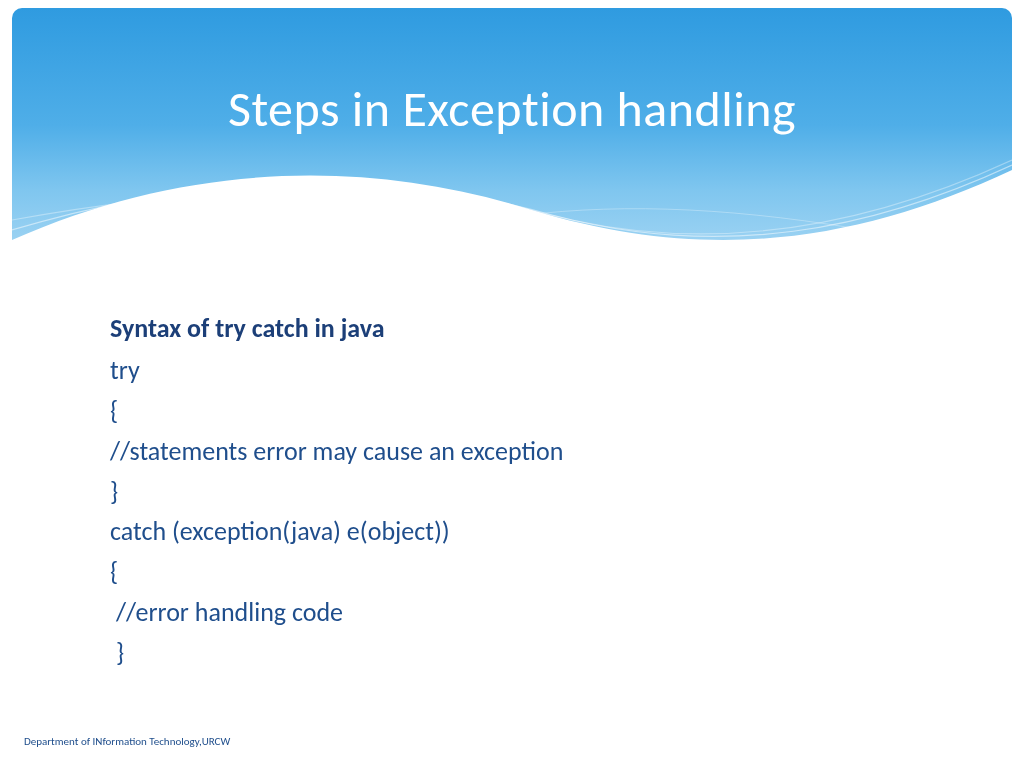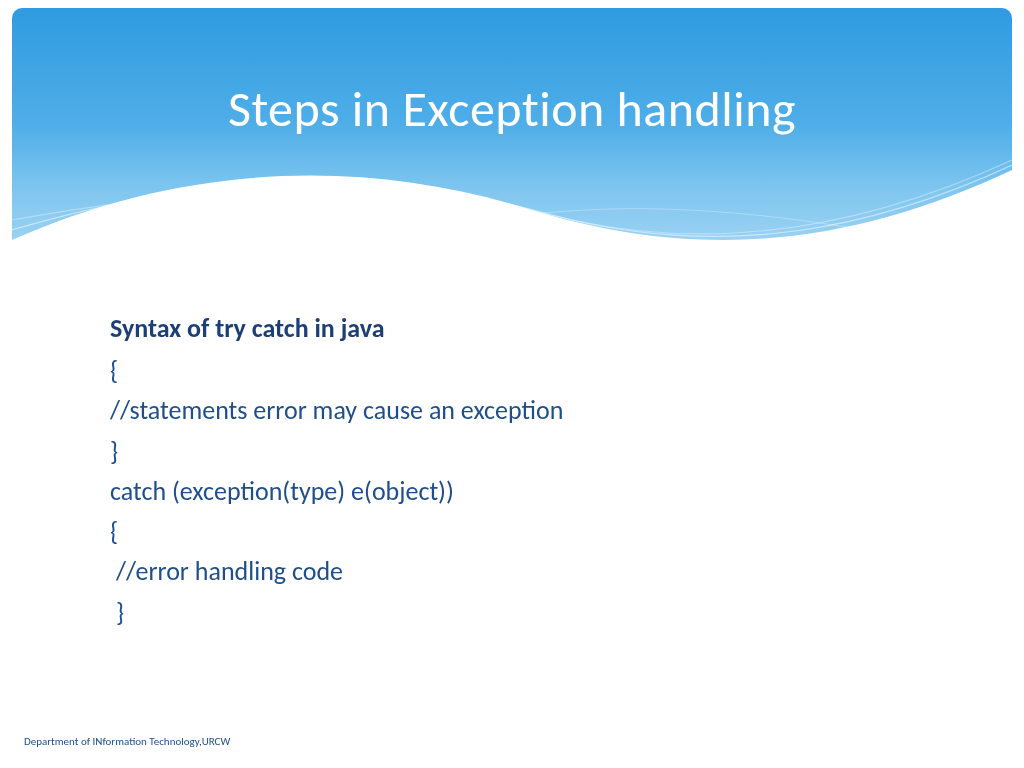--- a/index.html
+++ b/index.html
@@ -89,24 +89,25 @@
       <path d="M0,110 C180,30 360,30 520,80 C700,135 850,110 1000,40 L1000,140 L0,140 Z" fill="#ffffff" opacity="1"></path>
       <path d="M0,100 C200,40 380,40 540,85 C710,130 860,100 1000,35" fill="none" stroke="#ffffff" stroke-width="1.2" opacity="0.5"></path>
       <path d="M0,90 C220,50 400,50 560,90 C720,125 870,90 1000,30" fill="none" stroke="#ffffff" stroke-width="1.2" opacity="0.35"></path>
       <path d="M300,140 C500,60 700,60 1000,130" fill="none" stroke="#ffffff" stroke-width="1" opacity="0.3"></path>
     </svg>
     <div class="title">Steps in Exception handling</div>
   </div>
 
   <div class="content">
     <div class="subtitle">Syntax of try catch in java</div>
+    <div class="code-line">try</div>
     <div class="code-line">{</div>
     <div class="code-line">//statements error may cause an exception</div>
     <div class="code-line">}</div>
-    <div class="code-line">catch (exception(type) e(object))</div>
+    <div class="code-line">catch (exception(java) e(object))</div>
     <div class="code-line">{</div>
     <div class="code-line"> //error handling code</div>
     <div class="code-line"> }</div>
   </div>
 
   <div class="footer">Department of INformation Technology,URCW</div>
 
 </div>
 
 </body></html>

